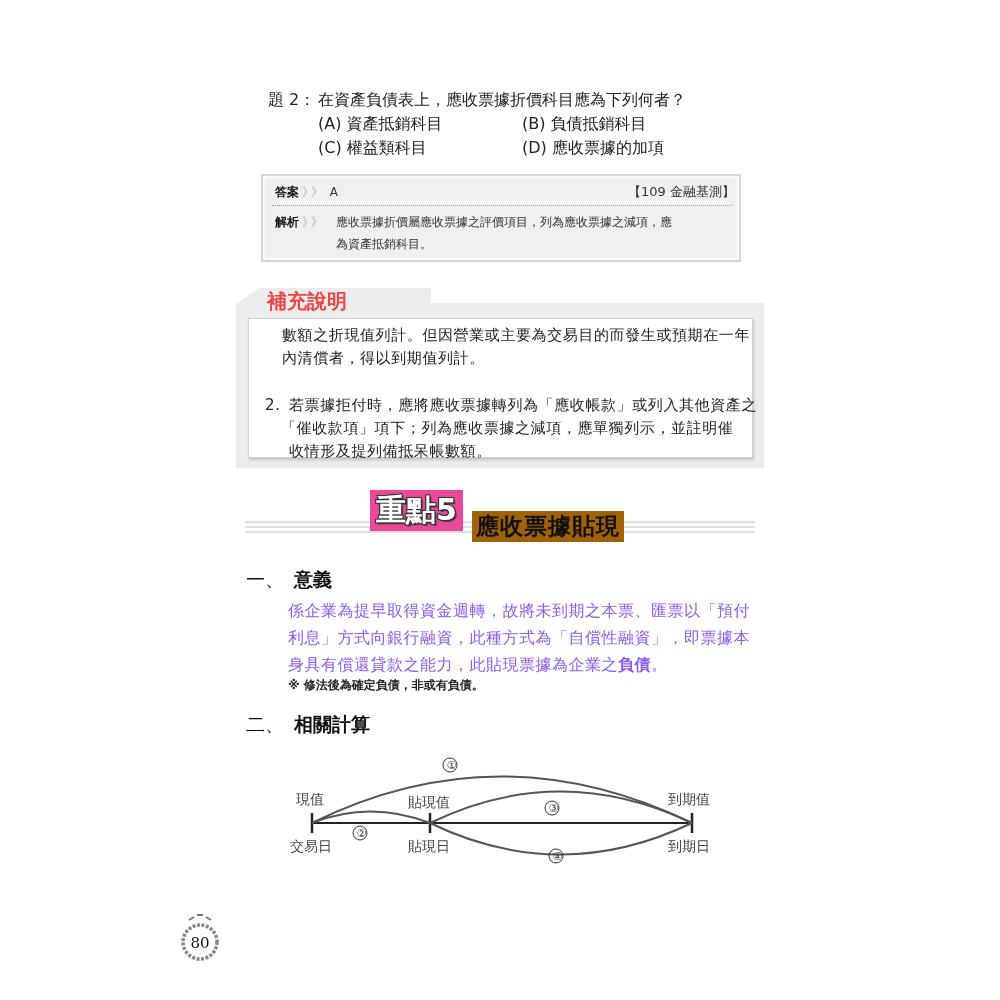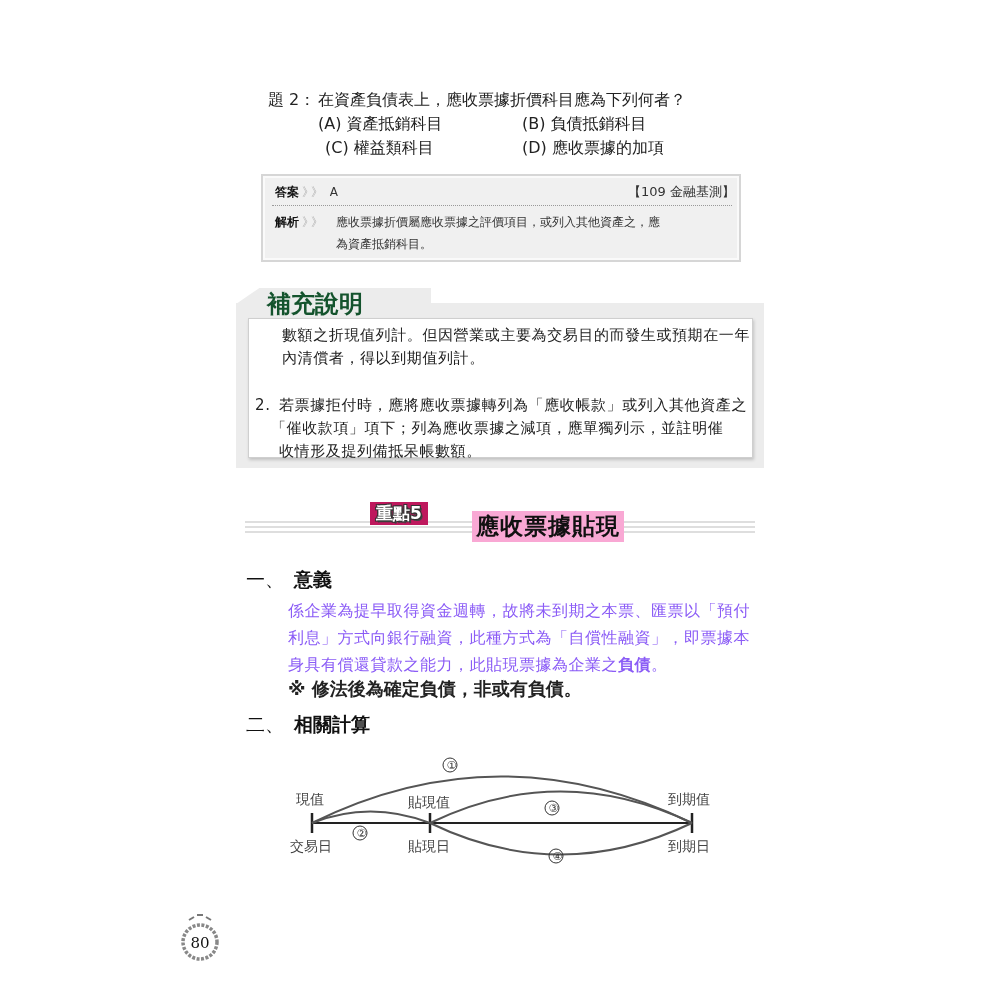--- a/index.html
+++ b/index.html
@@ -24,93 +24,93 @@
     .ans-arrow { color: #aaa; margin: 0 6px 0 3px; letter-spacing: -3px; }
     .dotted { left: 272px; top: 205px; width: 460px; border-top: 1px dotted #999; height: 0; }
     
     .sup-outer {
       left: 236px; top: 303px; width: 528px; height: 165px; background: #ececec;
     }
     .sup-tab {
       left: 236px; top: 288px; width: 195px; height: 16px; background: #ececec;
       clip-path: polygon(0 100%, 12% 0, 100% 0, 100% 100%);
     }
-    .sup-title { left: 267px; top: 288px; font-family: "DejaVu Serif", serif; font-weight: bold; font-size: 24px; color: #14532d; }
+    .sup-title { left: 267px; top: 288px; font-family: "DejaVu Serif", serif; font-weight: bold; font-size: 20px; color: #ef4444; }
     .sup-inner {
       left: 248px; top: 318px; width: 505px; height: 140px; background: #fff;
       border: 1px solid #cfcfcf; box-shadow: 1px 2px 3px rgba(0,0,0,0.18); box-sizing: border-box;
     }
     .sup-item { font-size: 15px; line-height: 23px; color: #222; letter-spacing: 0.6px; }
     .sup-num { display: inline-block; width: 24px; }
     
     .sec-lines { left: 245px; top: 521px; width: 510px; height: 16px; }
     .sec-lines div { height: 2px; background: #dedede; margin-bottom: 3px; }
     .badge {
-      left: 370px; top: 502px; font-size: 17px; font-weight: bold; color: #fff;
+      left: 370px; top: 490px; font-size: 30px; font-weight: bold; color: #fff;
       -webkit-text-stroke: 1.5px #3a3a3a; paint-order: stroke fill;
       text-shadow: 0 0 0 #333, 1px 1px 0 #333, -1px -1px 0 #333, 1px -1px 0 #333, -1px 1px 0 #333, 2px 2px 0 #444;
-      background: #be185d; padding: 0 6px;
+      background: #ec4899; padding: 0 6px;
     }
-    .sec-title { left: 472px; top: 511px; font-size: 23px; font-weight: bold; color: #111; background: #f9a8d4; padding: 0 4px; letter-spacing: 1px; }
+    .sec-title { left: 472px; top: 511px; font-size: 23px; font-weight: bold; color: #111; background: #a16207; padding: 0 4px; letter-spacing: 1px; }
     .h2 { font-family: "DejaVu Serif", serif; font-weight: bold; font-size: 19px; color: #111; }
     .h2 .num { font-weight: normal; margin-right: 10px; }
     .para { left: 288px; font-size: 16px; line-height: 27px; color: #8b5cf6; letter-spacing: 0.5px; width: 470px; }
-    .note { left: 288px; top: 677px; font-size: 18px; font-weight: bold; color: #222; }
+    .note { left: 288px; top: 677px; font-size: 12px; font-weight: bold; color: #222; }
     .diag { left: 270px; top: 740px; width: 460px; height: 140px; }
     .diag text { font-family: "DejaVu Sans", sans-serif; font-size: 14px; fill: #444; }
     .diag .circ { font-size: 11px; fill: #333; }
     .page-num { left: 175px; top: 912px; width: 50px; height: 52px; }
   </style>
 </head>
 <body>
 
 <div class="abs q-row q-label">題 2：</div>
 <div class="abs q-row q-text">在資產負債表上，應收票據折價科目應為下列何者？</div>
 
 <div class="abs opt" style="left:318px;top:112px;">
   <span>(A)</span>
   <span>資產抵銷科目</span>
 </div>
 <div class="abs opt" style="left:522px;top:112px;">
   <span>(B)</span>
   <span>負債抵銷科目</span>
 </div>
-<div class="abs opt" style="left:325px;top:136px;">
+<div class="abs opt" style="left:318px;top:136px;">
   <span>(C)</span>
   <span>權益類科目</span>
 </div>
 <div class="abs opt" style="left:522px;top:136px;">
   <span>(D)</span>
   <span>應收票據的加項</span>
 </div>
 
 <div class="abs ans-box"></div>
 <div class="abs ans-line" style="left:275px;top:181px;">
   <span class="ans-key">答案</span><span class="ans-arrow">》》</span>
   <span>A</span>
 </div>
 <div class="abs ans-line" style="left:628px;top:181px;font-size:13px;">【109 金融基測】</div>
 <div class="abs dotted"></div>
 <div class="abs ans-line" style="left:275px;top:211px;">
   <span class="ans-key">解析</span><span class="ans-arrow">》》</span>
 </div>
 <div class="abs ans-line" style="left:336px;top:211px;width:400px;">
-  <div>應收票據折價屬應收票據之評價項目，或列入其他資產之，應</div>
+  <div>應收票據折價屬應收票據之評價項目，列為應收票據之減項，應</div>
   <div>為資產抵銷科目。</div>
 </div>
 
 <div class="abs sup-tab"></div>
 <div class="abs sup-outer"></div>
 <div class="abs sup-title">補充說明</div>
 <div class="abs sup-inner"></div>
 <div class="abs sup-item" style="left:258px;top:324px;">
   <div style="padding-left:24px;">數額之折現值列計。但因營業或主要為交易目的而發生或預期在一年</div>
   <div style="padding-left:24px;">內清償者，得以到期值列計。</div>
 </div>
-<div class="abs sup-item" style="left:255px;top:394px;">
+<div class="abs sup-item" style="left:265px;top:394px;">
   <div><span class="sup-num">2.</span><span>若票據拒付時，應將應收票據轉列為「應收帳款」或列入其他資產之</span></div>
   <div style="padding-left:16px;">「催收款項」項下；列為應收票據之減項，應單獨列示，並註明催</div>
   <div style="padding-left:24px;">收情形及提列備抵呆帳數額。</div>
 </div>
 
 <div class="abs sec-lines">
     <div></div>
     <div></div>
     <div></div>
   </div>

